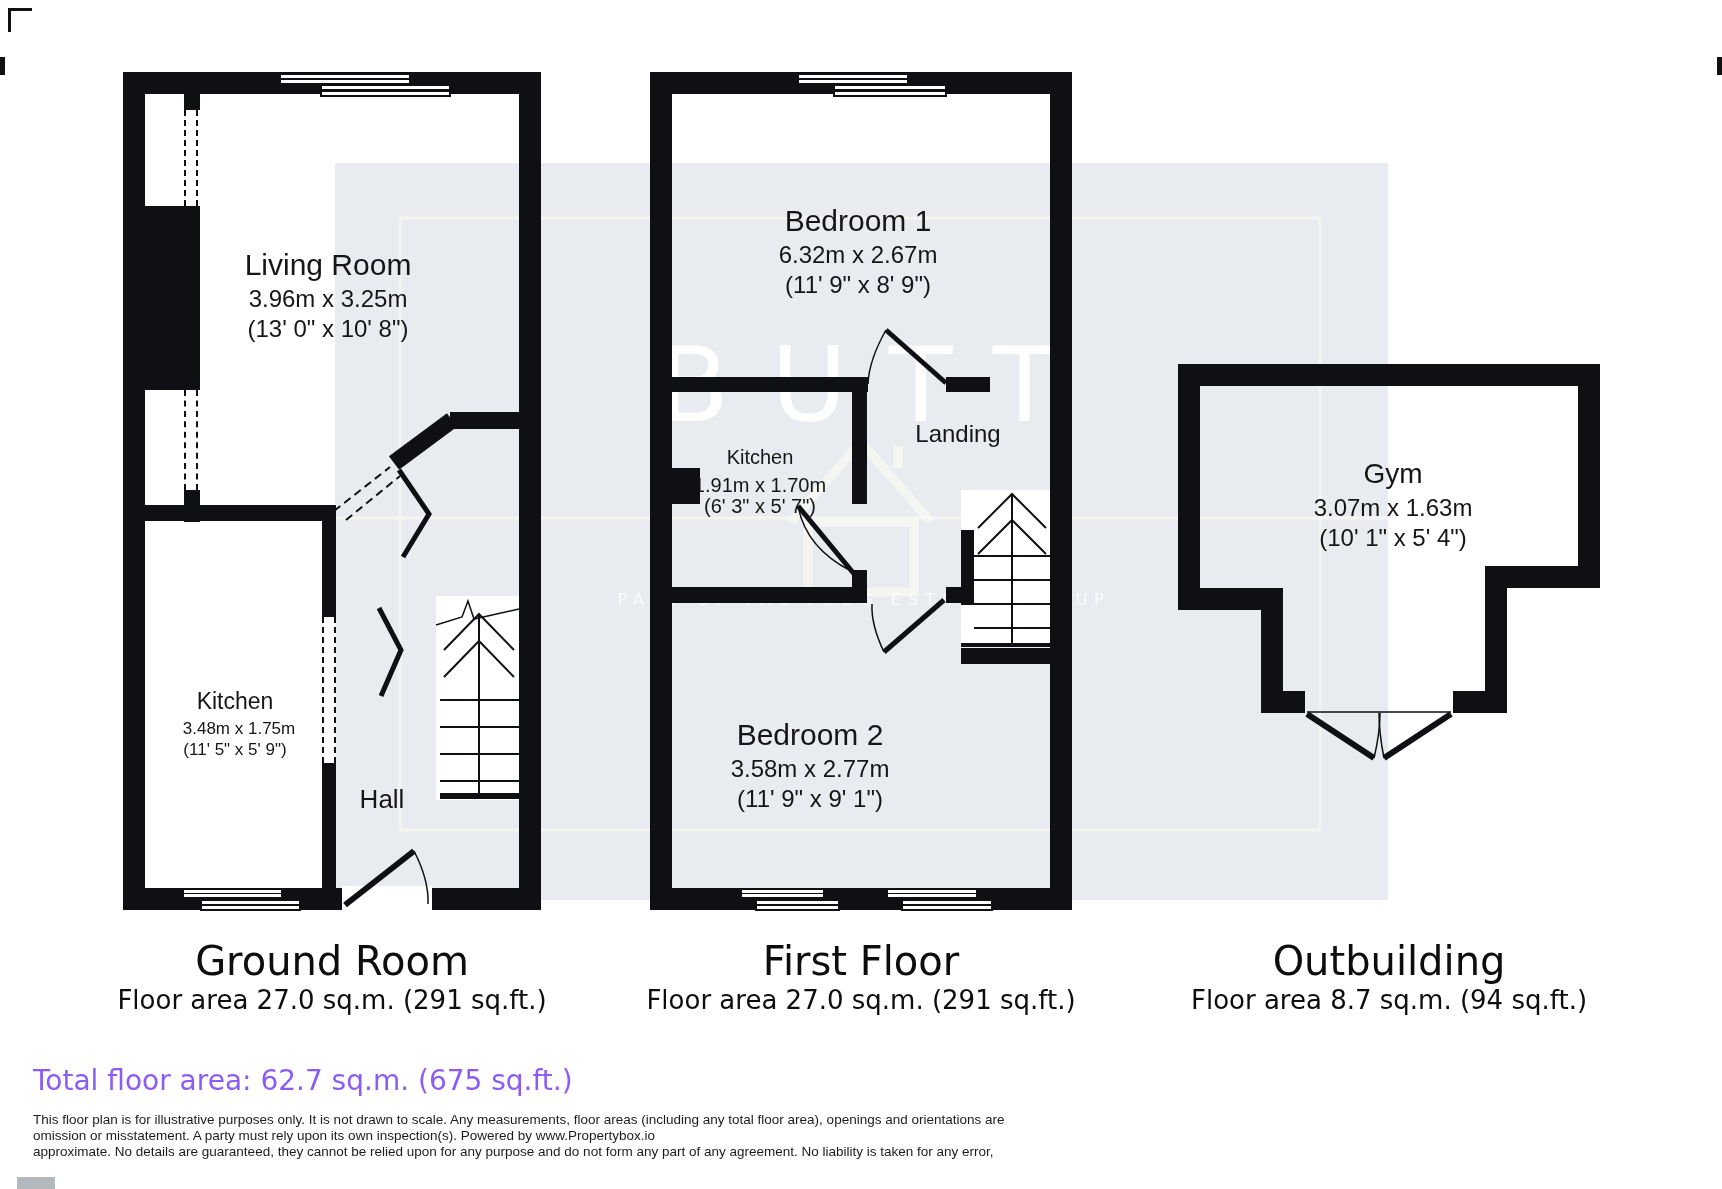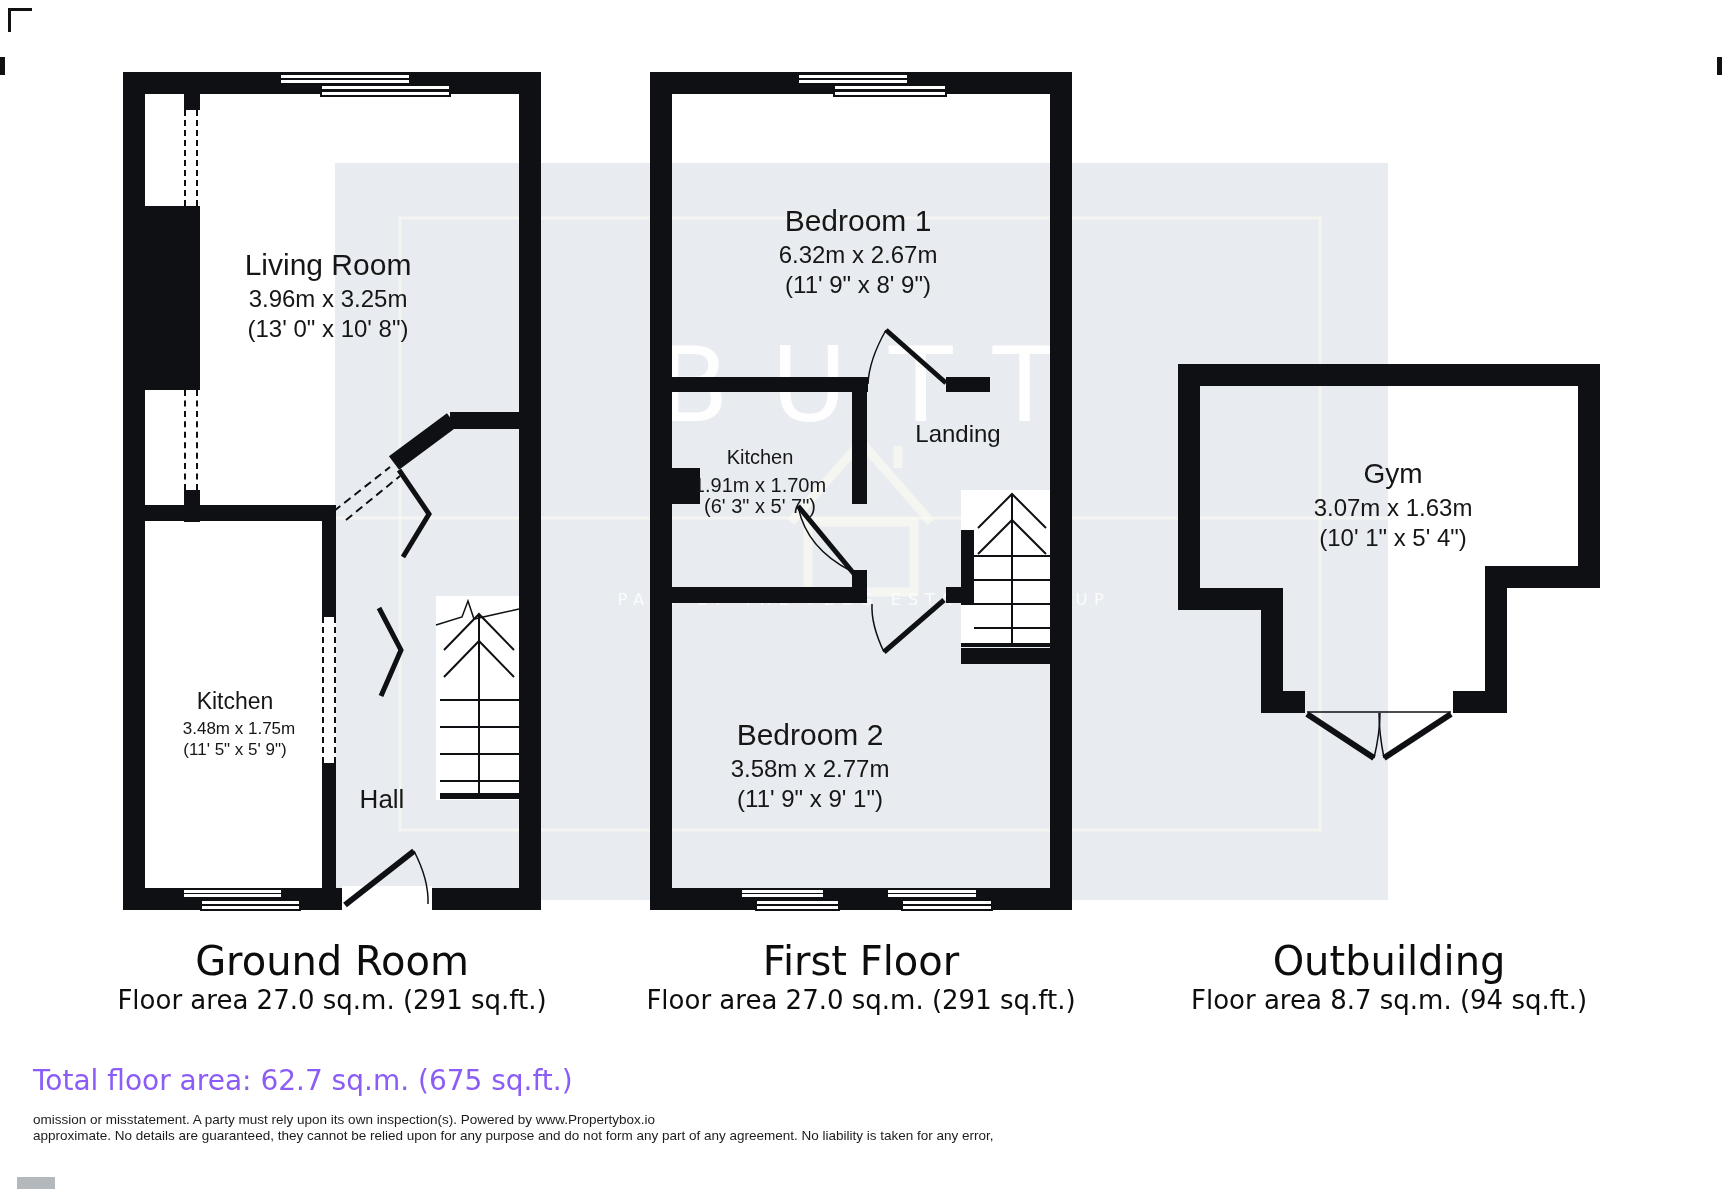--- a/index.html
+++ b/index.html
@@ -195,20 +195,21 @@
 
   <div class="cap capTitle" style="left:332px;top:938px;">Ground Room</div>
   <div class="cap capArea" style="left:332px;top:985px;">Floor area 27.0 sq.m. (291 sq.ft.)</div>
   <div class="cap capTitle" style="left:861px;top:938px;">First Floor</div>
   <div class="cap capArea" style="left:861px;top:985px;">Floor area 27.0 sq.m. (291 sq.ft.)</div>
   <div class="cap capTitle" style="left:1389px;top:938px;">Outbuilding</div>
   <div class="cap capArea" style="left:1389px;top:985px;">Floor area 8.7 sq.m. (94 sq.ft.)</div>
 
   <div class="footTotal">Total floor area: 62.7 sq.m. (675 sq.ft.)</div>
   <div class="disc">
+    <div>This floor plan is for illustrative purposes only. It is not drawn to scale. Any measurements, floor areas (including any total floor area), openings and orientations are</div>
     <div>omission or misstatement. A party must rely upon its own inspection(s). Powered by www.Propertybox.io</div>
     <div>approximate. No details are guaranteed, they cannot be relied upon for any purpose and do not form any part of any agreement. No liability is taken for any error,</div>
   </div>
 
   <div class="crop" style="left:8px;top:8px;width:24px;height:3px;"></div>
   <div class="crop" style="left:8px;top:8px;width:3px;height:24px;"></div>
   <div class="crop" style="left:0px;top:57px;width:5px;height:18px;"></div>
   <div class="crop" style="left:1717px;top:57px;width:5px;height:18px;"></div>
   <div class="crop" style="left:17px;top:1177px;width:38px;height:12px;background:#b3b8bd;"></div>
 

